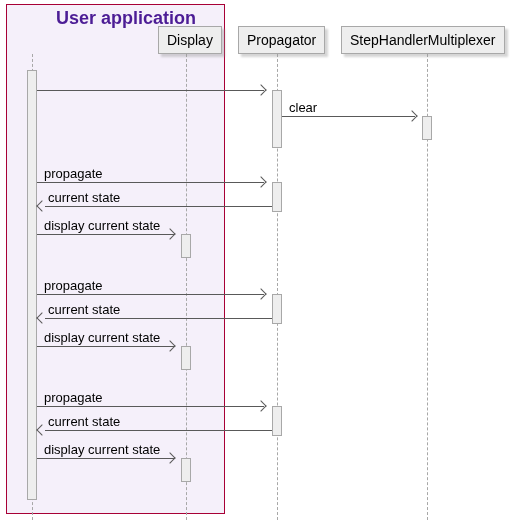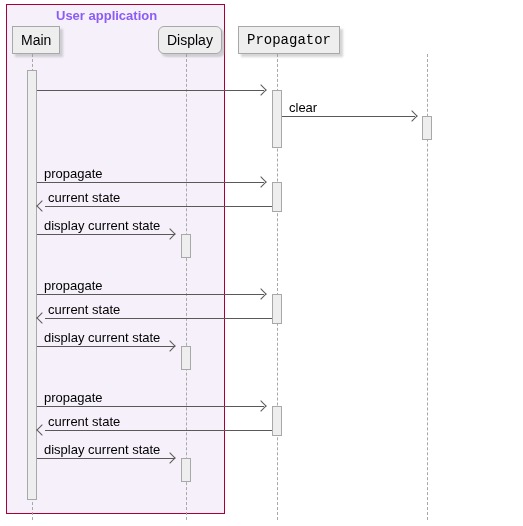--- a/index.html
+++ b/index.html
@@ -8,23 +8,23 @@
   
   .frame {
     position: absolute;
     border: 1px solid #a80036;
     background: #f5f0fa;
   }
   .frame-label {
     position: absolute;
     top: 0; left: 0;
     font-weight: bold;
-    font-size: 13px;
+    font-size: 18px;
     padding: 2px 8px;
-    color: #8b5cf6;
+    color: #4c1d95;
   }
   
   .participant {
     position: absolute;
     background: #eeeeee;
     border: 1px solid #a8a8a8;
     padding: 5px 8px;
     text-align: center;
     font-size: 14px;
     box-shadow: 3px 3px 2px rgba(150,150,150,0.4);
@@ -76,28 +76,28 @@
 <div class="diagram">
 
   <div class="frame" style="left:6px; top:4px; width:219px; height:510px;"></div>
   <div class="frame-label" style="left:48px; top:6px;">User application</div>
 
   <div class="lifeline" style="left:32px; top:54px; height:466px;"></div>
   <div class="lifeline" style="left:186px; top:54px; height:466px;"></div>
   <div class="lifeline" style="left:277px; top:54px; height:466px;"></div>
   <div class="lifeline" style="left:427px; top:54px; height:466px;"></div>
 
-  <div class="participant" style="left:12px; top:26px;">
-    <span>Main</span>
-  </div>
-  <div class="participant" style="left:158px; top:26px;border-radius:6px;">
+  <div class="participant" style="left:158px; top:26px;">
     <span>Display</span>
   </div>
-  <div class="participant" style="left:238px; top:26px;font-family:Liberation Mono, monospace;">
+  <div class="participant" style="left:238px; top:26px;">
     <span>Propagator</span>
+  </div>
+  <div class="participant" style="left:341px; top:26px;">
+    <span>StepHandlerMultiplexer</span>
   </div>
 
   <div class="activation" style="left:27px; top:70px; height:430px;"></div>
 
   <div class="arrow" style="left:37px; top:90px; width:227px;"></div>
   <div class="arrow-head-right-open" style="left:257px; top:86px;"></div>
   <div class="activation" style="left:272px; top:90px; height:58px;"></div>
 
   <div class="msg-label" style="left:289px; top:100px;text-align:center;">clear</div>
   <div class="arrow" style="left:282px; top:116px; width:133px;"></div>

